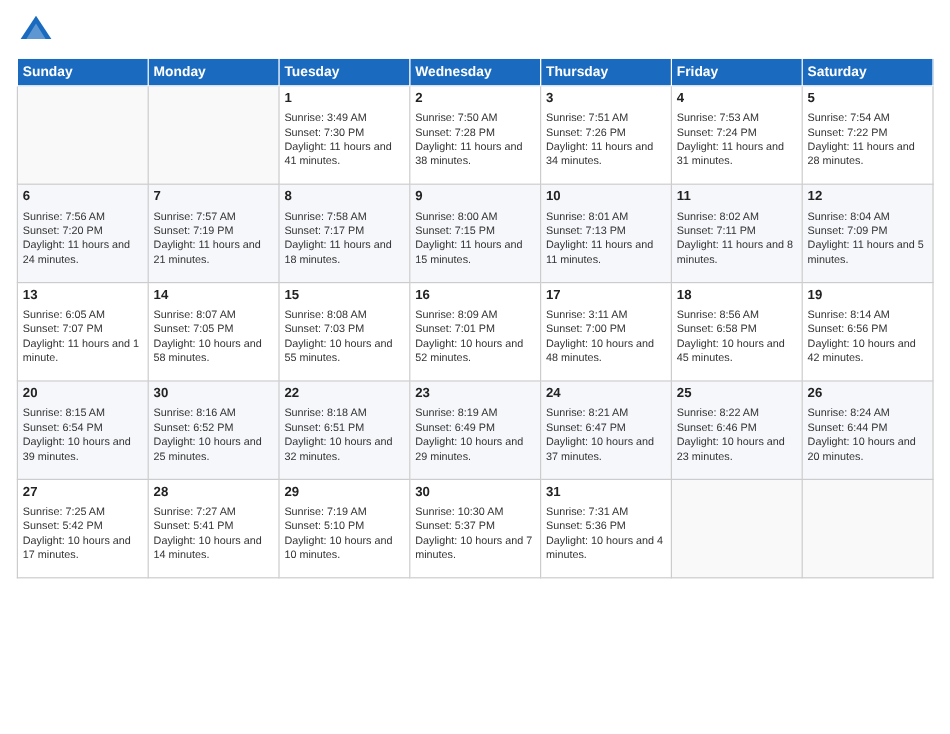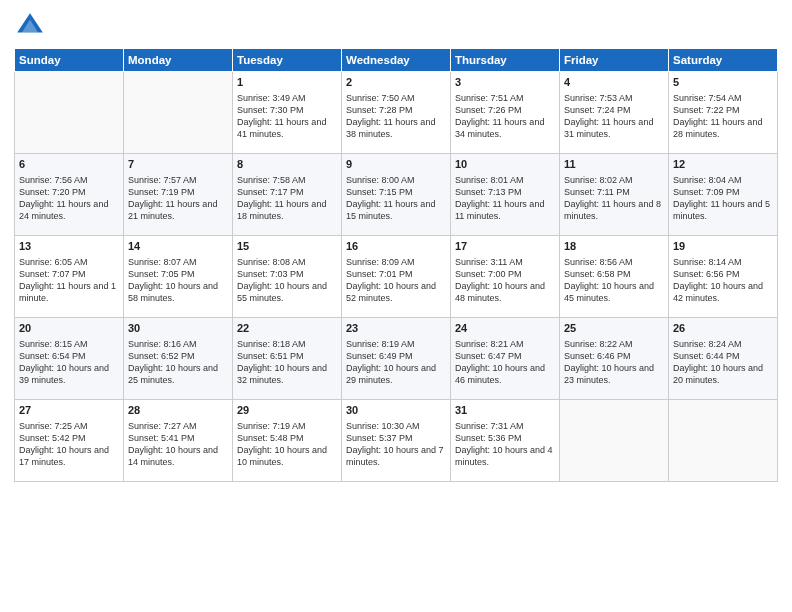--- a/index.html
+++ b/index.html
@@ -148,28 +148,28 @@
           <td><span class="day-num">16</span><span>Sunrise: 8:09 AM</span><br><span>Sunset: 7:01 PM</span><br><span>Daylight: 10 hours and 52 minutes.</span></td>
           <td><span class="day-num">17</span><span>Sunrise: 3:11 AM</span><br><span>Sunset: 7:00 PM</span><br><span>Daylight: 10 hours and 48 minutes.</span></td>
           <td><span class="day-num">18</span><span>Sunrise: 8:56 AM</span><br><span>Sunset: 6:58 PM</span><br><span>Daylight: 10 hours and 45 minutes.</span></td>
           <td><span class="day-num">19</span><span>Sunrise: 8:14 AM</span><br><span>Sunset: 6:56 PM</span><br><span>Daylight: 10 hours and 42 minutes.</span></td>
         </tr>
         <tr>
           <td><span class="day-num">20</span><span>Sunrise: 8:15 AM</span><br><span>Sunset: 6:54 PM</span><br><span>Daylight: 10 hours and 39 minutes.</span></td>
           <td><span class="day-num">30</span><span>Sunrise: 8:16 AM</span><br><span>Sunset: 6:52 PM</span><br><span>Daylight: 10 hours and 25 minutes.</span></td>
           <td><span class="day-num">22</span><span>Sunrise: 8:18 AM</span><br><span>Sunset: 6:51 PM</span><br><span>Daylight: 10 hours and 32 minutes.</span></td>
           <td><span class="day-num">23</span><span>Sunrise: 8:19 AM</span><br><span>Sunset: 6:49 PM</span><br><span>Daylight: 10 hours and 29 minutes.</span></td>
-          <td><span class="day-num">24</span><span>Sunrise: 8:21 AM</span><br><span>Sunset: 6:47 PM</span><br><span>Daylight: 10 hours and 46 minutes.</span></td>
+          <td><span class="day-num">24</span><span>Sunrise: 8:21 AM</span><br><span>Sunset: 6:47 PM</span><br><span>Daylight: 10 hours and 37 minutes.</span></td>
           <td><span class="day-num">25</span><span>Sunrise: 8:22 AM</span><br><span>Sunset: 6:46 PM</span><br><span>Daylight: 10 hours and 23 minutes.</span></td>
           <td><span class="day-num">26</span><span>Sunrise: 8:24 AM</span><br><span>Sunset: 6:44 PM</span><br><span>Daylight: 10 hours and 20 minutes.</span></td>
         </tr>
         <tr>
           <td><span class="day-num">27</span><span>Sunrise: 7:25 AM</span><br><span>Sunset: 5:42 PM</span><br><span>Daylight: 10 hours and 17 minutes.</span></td>
           <td><span class="day-num">28</span><span>Sunrise: 7:27 AM</span><br><span>Sunset: 5:41 PM</span><br><span>Daylight: 10 hours and 14 minutes.</span></td>
-          <td><span class="day-num">29</span><span>Sunrise: 7:19 AM</span><br><span>Sunset: 5:48 PM</span><br><span>Daylight: 10 hours and 10 minutes.</span></td>
+          <td><span class="day-num">29</span><span>Sunrise: 7:19 AM</span><br><span>Sunset: 5:10 PM</span><br><span>Daylight: 10 hours and 10 minutes.</span></td>
           <td><span class="day-num">30</span><span>Sunrise: 10:30 AM</span><br><span>Sunset: 5:37 PM</span><br><span>Daylight: 10 hours and 7 minutes.</span></td>
           <td><span class="day-num">31</span><span>Sunrise: 7:31 AM</span><br><span>Sunset: 5:36 PM</span><br><span>Daylight: 10 hours and 4 minutes.</span></td>
           <td class="empty"></td>
           <td class="empty"></td>
         </tr>
       </tbody>
   </table>
 </div>
 
 </body></html>

